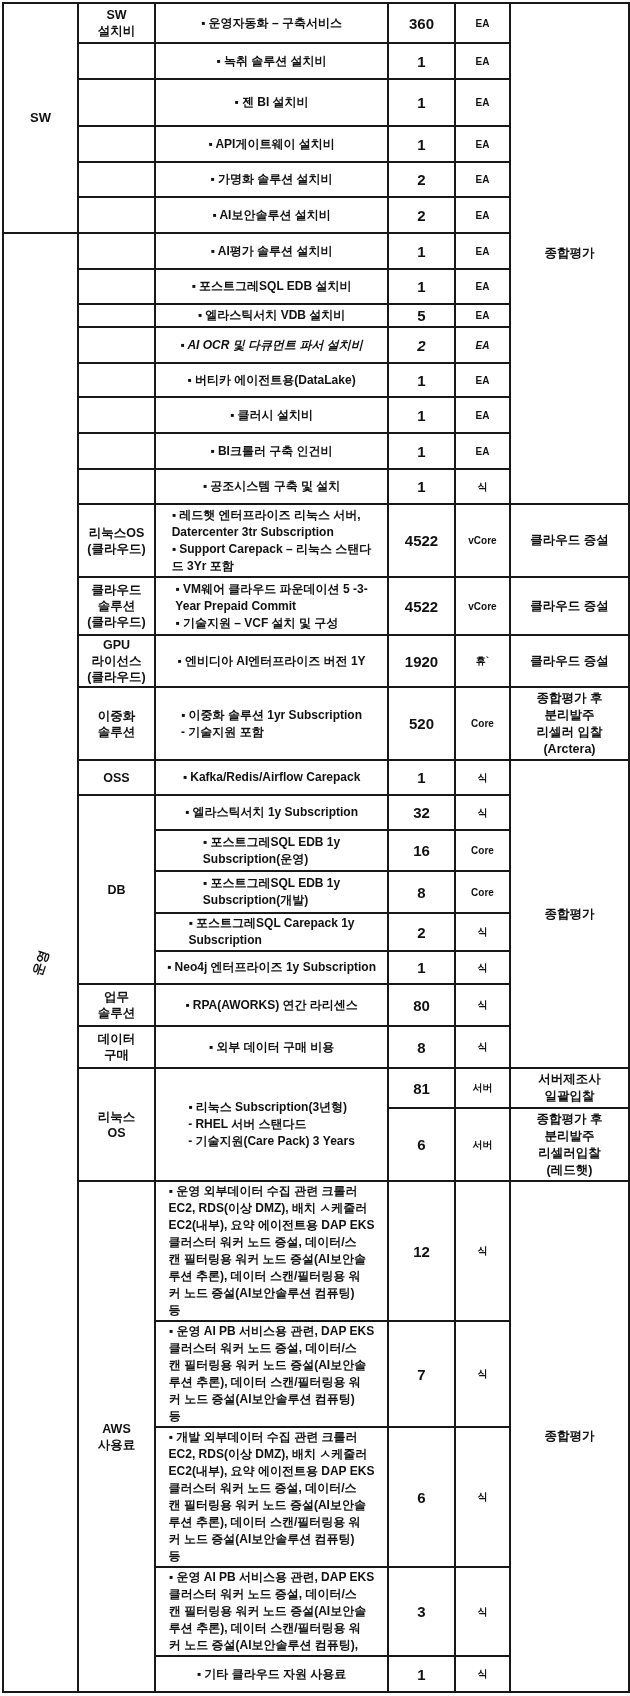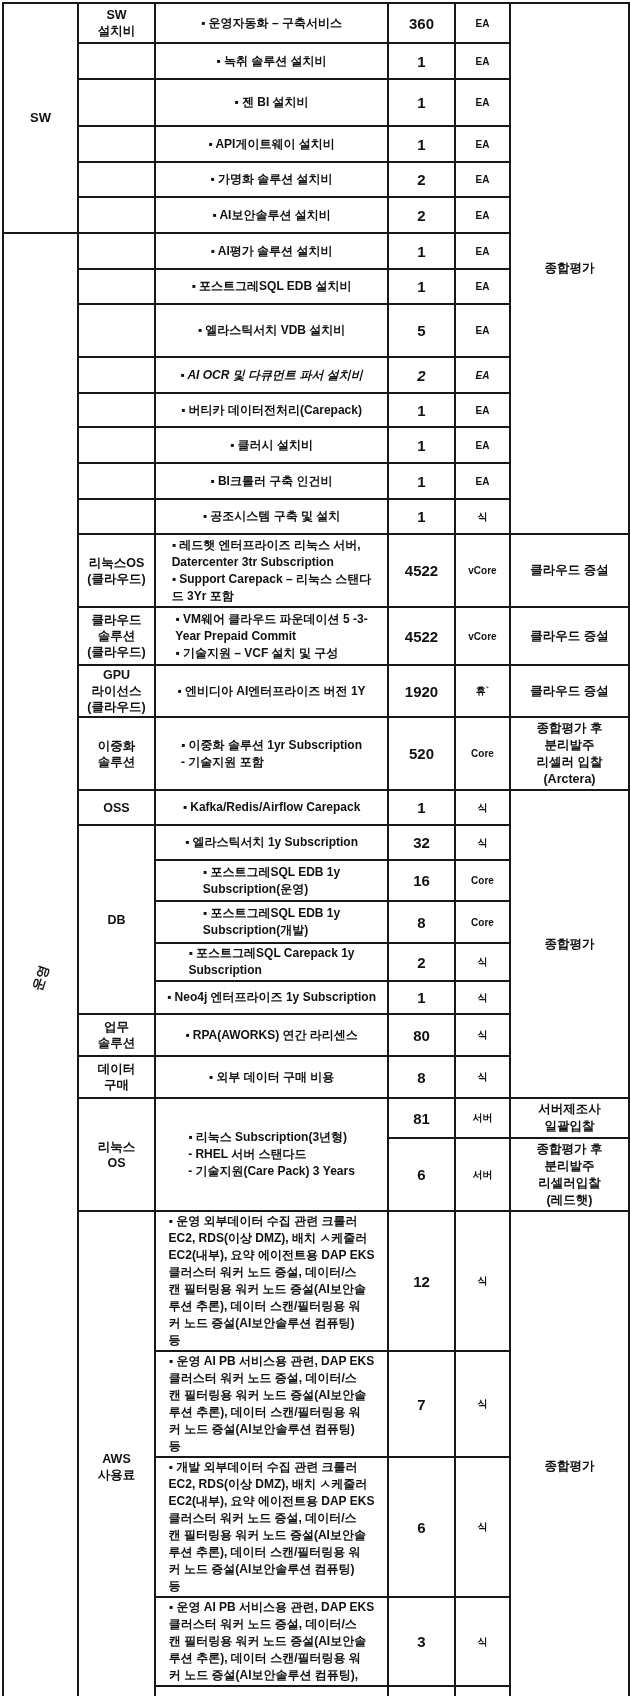--- a/index.html
+++ b/index.html
@@ -110,35 +110,35 @@
           <td class="col-desc"><span class="cell-text">▪ AI평가 솔루션 설치비</span></td>
           <td class="col-qty"><span class="cell-text">1</span></td>
           <td class="col-unit"><span class="cell-text">EA</span></td>
         </tr>
         <tr style="height: 35px;">
           <td class="col-sub"><span class="cell-text"></span></td>
           <td class="col-desc"><span class="cell-text">▪ 포스트그레SQL EDB 설치비</span></td>
           <td class="col-qty"><span class="cell-text">1</span></td>
           <td class="col-unit"><span class="cell-text">EA</span></td>
         </tr>
-        <tr style="height: 53px;">
+        <tr style="height: 23px;">
           <td class="col-sub"><span class="cell-text"></span></td>
           <td class="col-desc"><span class="cell-text">▪ 엘라스틱서치 VDB 설치비</span></td>
           <td class="col-qty"><span class="cell-text">5</span></td>
           <td class="col-unit"><span class="cell-text">EA</span></td>
         </tr>
         <tr style="height: 36px; font-style: italic;">
           <td class="col-sub"><span class="cell-text"></span></td>
           <td class="col-desc"><span class="cell-text">▪ AI OCR 및 다큐먼트 파서 설치비</span></td>
           <td class="col-qty"><span class="cell-text">2</span></td>
           <td class="col-unit"><span class="cell-text">EA</span></td>
         </tr>
         <tr style="height: 34px;">
           <td class="col-sub"><span class="cell-text"></span></td>
-          <td class="col-desc"><span class="cell-text">▪ 버티카 데이터전처리(Carepack)</span></td>
+          <td class="col-desc"><span class="cell-text">▪ 버티카 에이전트용(DataLake)</span></td>
           <td class="col-qty"><span class="cell-text">1</span></td>
           <td class="col-unit"><span class="cell-text">EA</span></td>
         </tr>
         <tr style="height: 36px;">
           <td class="col-sub"><span class="cell-text"></span></td>
           <td class="col-desc"><span class="cell-text">▪ 클러시 설치비</span></td>
           <td class="col-qty"><span class="cell-text">1</span></td>
           <td class="col-unit"><span class="cell-text">EA</span></td>
         </tr>
         <tr style="height: 36px;">

